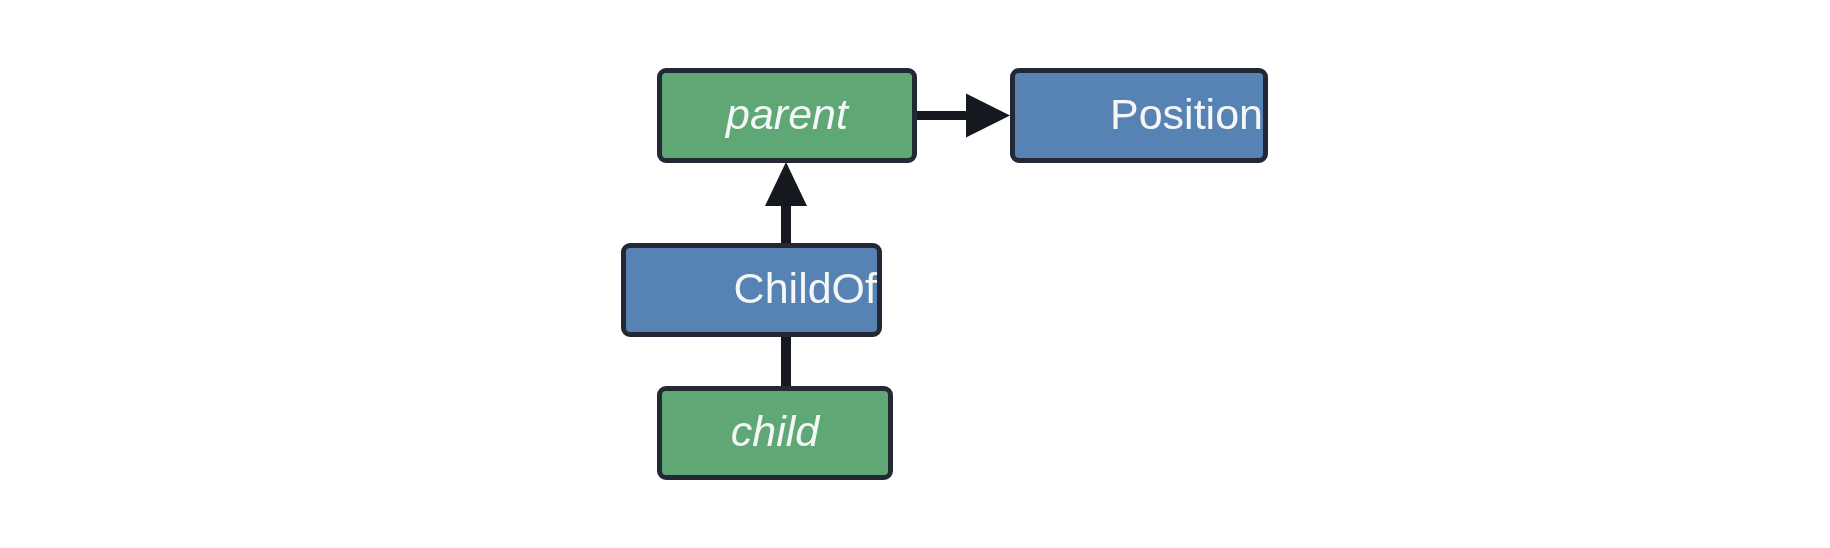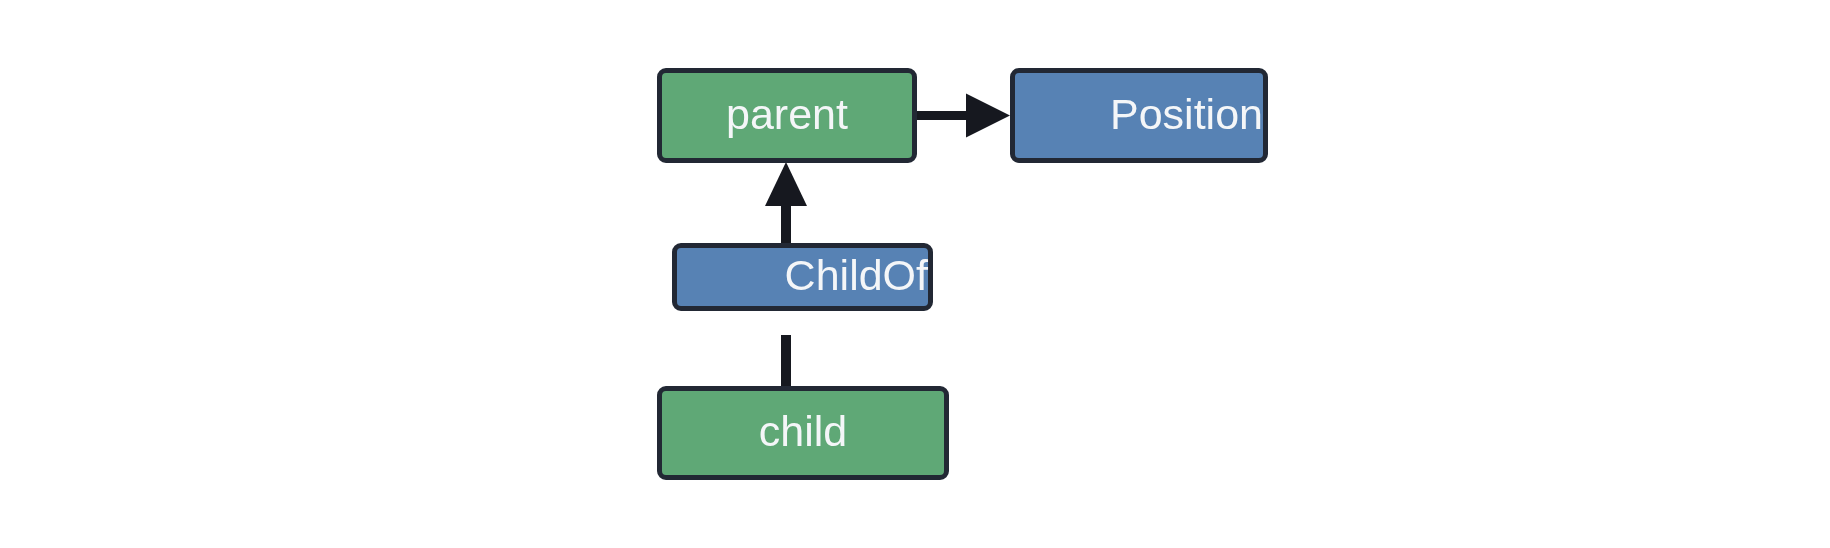--- a/index.html
+++ b/index.html
@@ -38,27 +38,27 @@
     align-items: center;
     justify-content: center;
   }
   .node .label {
     color: var(--label-text, #f4f6f8);
     font-size: 43px;
     line-height: 1;
     white-space: nowrap;
     padding-bottom: 3px;
   }
-  .node.green { background: var(--entity-fill, #5fa876); }
+  .node.green { background: var(--entity-fill, #5fa876); font-style: italic; }
   .node.blue  { background: var(--relation-fill, #5782b4); justify-content: flex-end; }
 
   #node-parent   { left: 657px;  top: 68px;  width: 260px; height: 95px; }
   #node-position { left: 1010px; top: 68px;  width: 258px; height: 95px; }
-  #node-childof  { left: 672px;  top: 243px; width: 261px; height: 68px; }
-  #node-child    { left: 657px;  top: 386px; width: 292px; height: 94px; }
+  #node-childof  { left: 621px;  top: 243px; width: 261px; height: 94px; }
+  #node-child    { left: 657px;  top: 386px; width: 236px; height: 94px; }
 </style>
 </head>
 <body>
 
 <div class="canvas">
 
   <svg class="connectors" viewBox="0 0 1830 548" xmlns="http://www.w3.org/2000/svg">
 
     <g>
       <line class="connector-shaft" x1="915" y1="115.5" x2="970" y2="115.5" stroke-width="9"></line>

